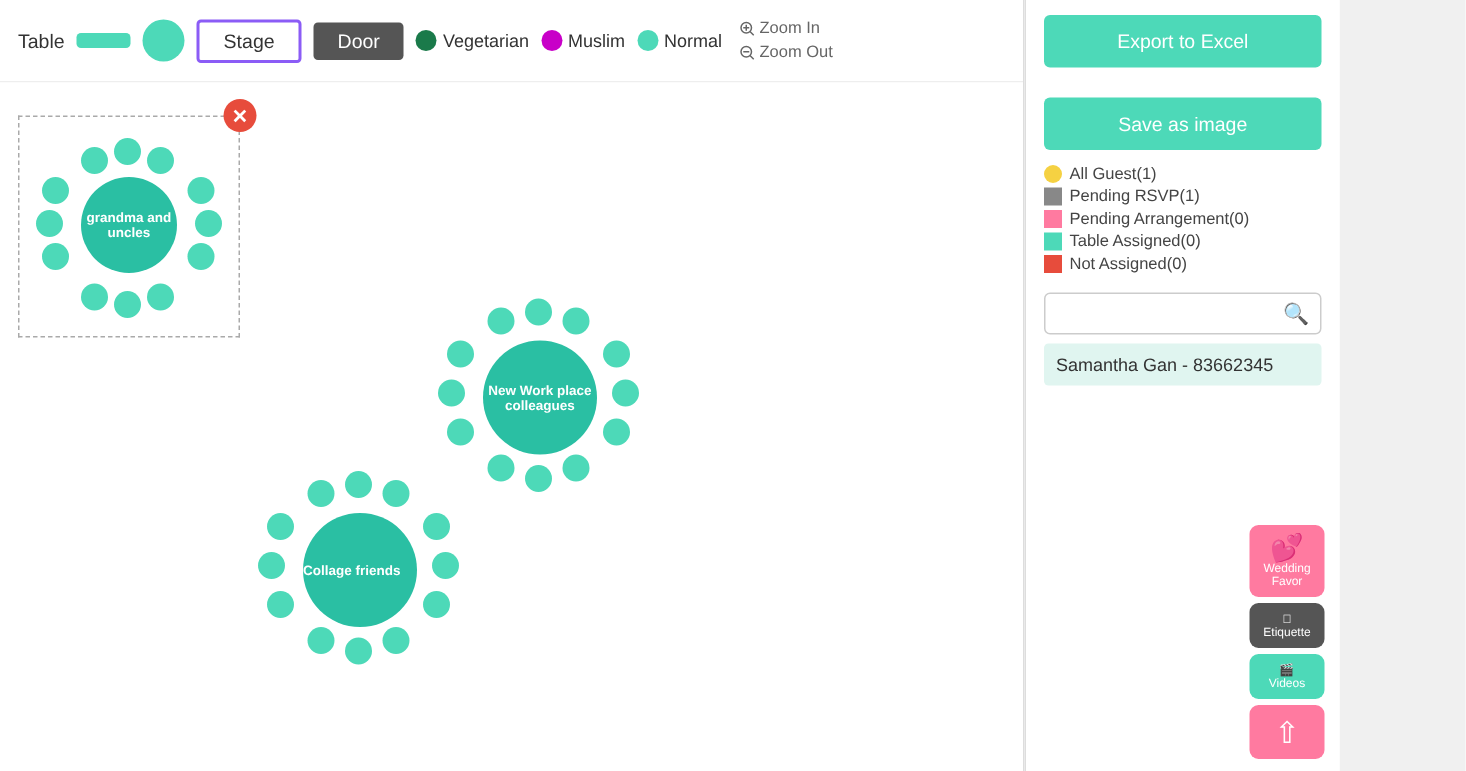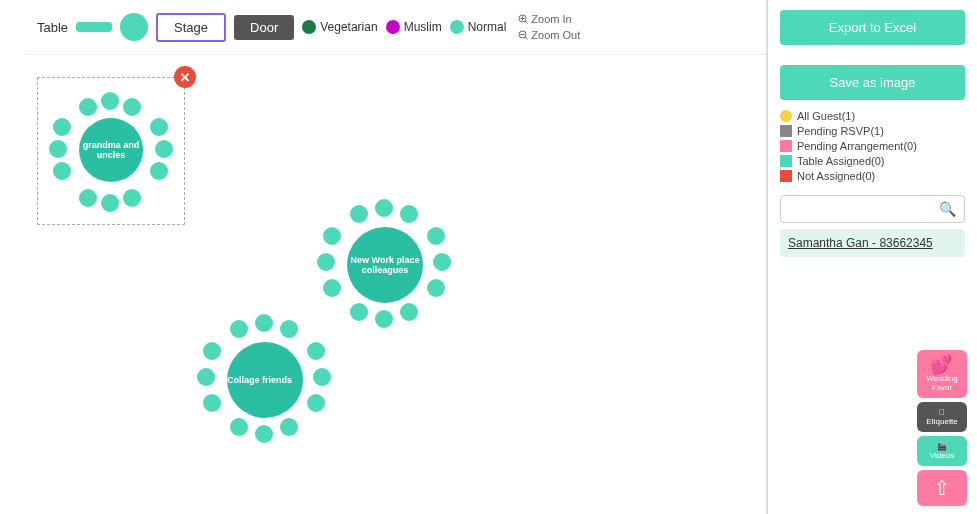--- a/index.html
+++ b/index.html
@@ -1,23 +1,22 @@
 <!DOCTYPE html>
 <html><head>
   <meta charset="utf-8">
   <style>
     * { box-sizing: border-box; margin: 0; padding: 0; }
     body { font-family: Arial, sans-serif; background: #f0f0f0; width: 977px; height: 514px; overflow: hidden; }
     
     .main-container {
       display: flex;
-      width: 977px;
+      width: 893px;
       height: 514px;
       background: #fff;
-      padding-left: 25px;
     }
     
     
     .canvas-area {
       flex: 1;
       display: flex;
       flex-direction: column;
       background: #fff;
       border-right: 1px solid #ddd;
       position: relative;
@@ -313,21 +312,20 @@
     }
     
     .guest-list-item {
       margin: 0 12px;
       padding: 7px 8px;
       background: #e0f5f0;
       border-radius: 3px;
       font-size: 12px;
       color: #333;
       cursor: pointer;
-      text-decoration: underline;
     }
     
     
     .sidebar-bottom {
       margin-top: auto;
       display: flex;
       flex-direction: column;
       align-items: flex-end;
       padding: 8px 10px;
       gap: 4px;

